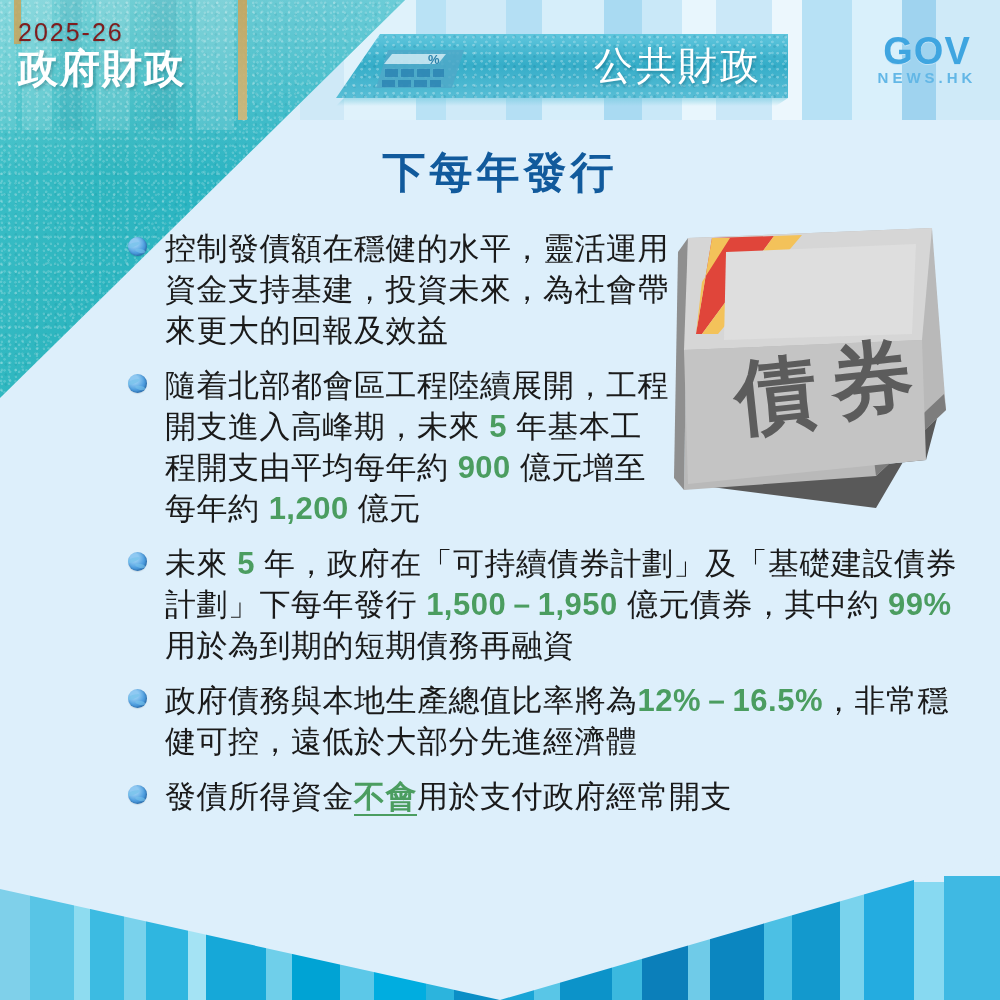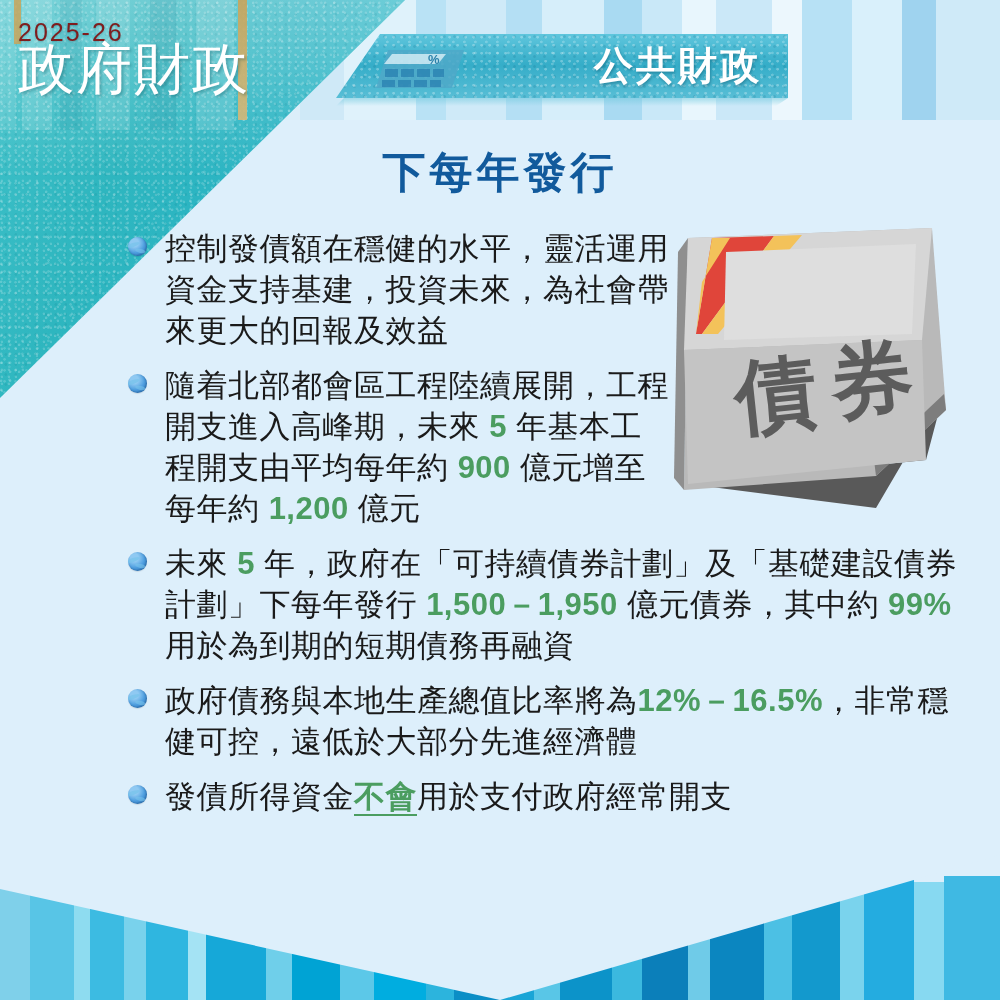--- a/index.html
+++ b/index.html
@@ -46,21 +46,21 @@
   .gold2 { position:absolute; left:238px; top:0; width:9px; height:120px;
            background:linear-gradient(180deg,#c9a45a,#d5b878); opacity:.9; }
 
   
   .budget-block { position:absolute; left:18px; top:18px; width:330px; }
   .budget-year {
     font-size:25px; letter-spacing:2px; color:#7f1d1d; font-weight:400;
     text-shadow:0 1px 2px rgba(0,60,70,.28);
   }
   .budget-title {
-    margin-top:-1px; font-size:56px; line-height:45px; font-weight:normal;
+    margin-top:-1px; font-size:40px; line-height:45px; font-weight:bold;
     color:#ffffff; letter-spacing:2px;
     text-shadow:2px 2px 3px rgba(0,70,80,.30);
   }
   .budget-title span { display:block; }
 
   
   .banner {
     position:absolute; left:336px; top:34px; width:452px; height:64px;
     background:linear-gradient(180deg,#5fc6dd 0%, #35adc8 48%, #58bed6 100%);
     clip-path: polygon(44px 0, 452px 0, 452px 64px, 0 64px);
@@ -75,21 +75,21 @@
     background-size:8px 8px, 11px 11px, 10px 10px;
   }
   .banner-under {
     position:absolute; left:336px; top:98px; width:452px; height:8px;
     background:linear-gradient(180deg,rgba(110,200,220,.55),rgba(200,232,244,0));
     clip-path: polygon(8px 0, 452px 0, 440px 8px, 0 8px);
   }
   .banner-text {
     position:absolute; left:0; top:0; width:452px; height:64px;
     display:flex; align-items:center; justify-content:flex-end; padding-right:26px;
-    font-size:39px; font-weight:bold; color:#ffffff; letter-spacing:3px;
+    font-size:39px; font-weight:normal; color:#ffffff; letter-spacing:3px;
     text-shadow:1px 2px 3px rgba(0,70,95,.38);
     z-index:3;
   }
   
   .calc { position:absolute; left:36px; top:10px; width:94px; height:50px; z-index:2; opacity:.95; }
 
   
   .logo { position:absolute; right:14px; top:34px; width:118px; text-align:center; }
   .logo-gov {
     font-size:38px; font-weight:bold; letter-spacing:1px; line-height:34px;
@@ -208,20 +208,24 @@
         <rect x="10" y="36" width="13" height="7"></rect>
           <rect x="26" y="36" width="13" height="7"></rect>
         <rect x="42" y="36" width="13" height="7"></rect>
           <rect x="58" y="36" width="11" height="7"></rect>
       </g>
     </svg>
     <div class="banner-text">公共財政</div>
   </div>
   <div class="banner-under"></div>
 
+  <div class="logo">
+    <div class="logo-gov">GOV</div>
+    <div class="logo-news">NEWS.HK</div>
+  </div>
 
   <div class="headline">下每年發行</div>
 
   <svg class="bond" viewBox="0 0 334 312">
     <polygon points="62,262 300,238 318,170 250,286" fill="#595959"></polygon>
     <polygon points="62,16 306,6 320,188 250,254 58,268" fill="#b9b9b9"></polygon>
     <polygon points="62,16 306,6 320,188 250,254 58,268" fill="none"></polygon>
     <polygon points="58,268 48,256 52,30 62,16" fill="#8f8f8f"></polygon>
     <polygon points="250,254 320,188 318,172 248,238" fill="#7d7d7d"></polygon>
     <polygon points="62,16 306,6 296,118 58,128" fill="#d6d6d6"></polygon>

